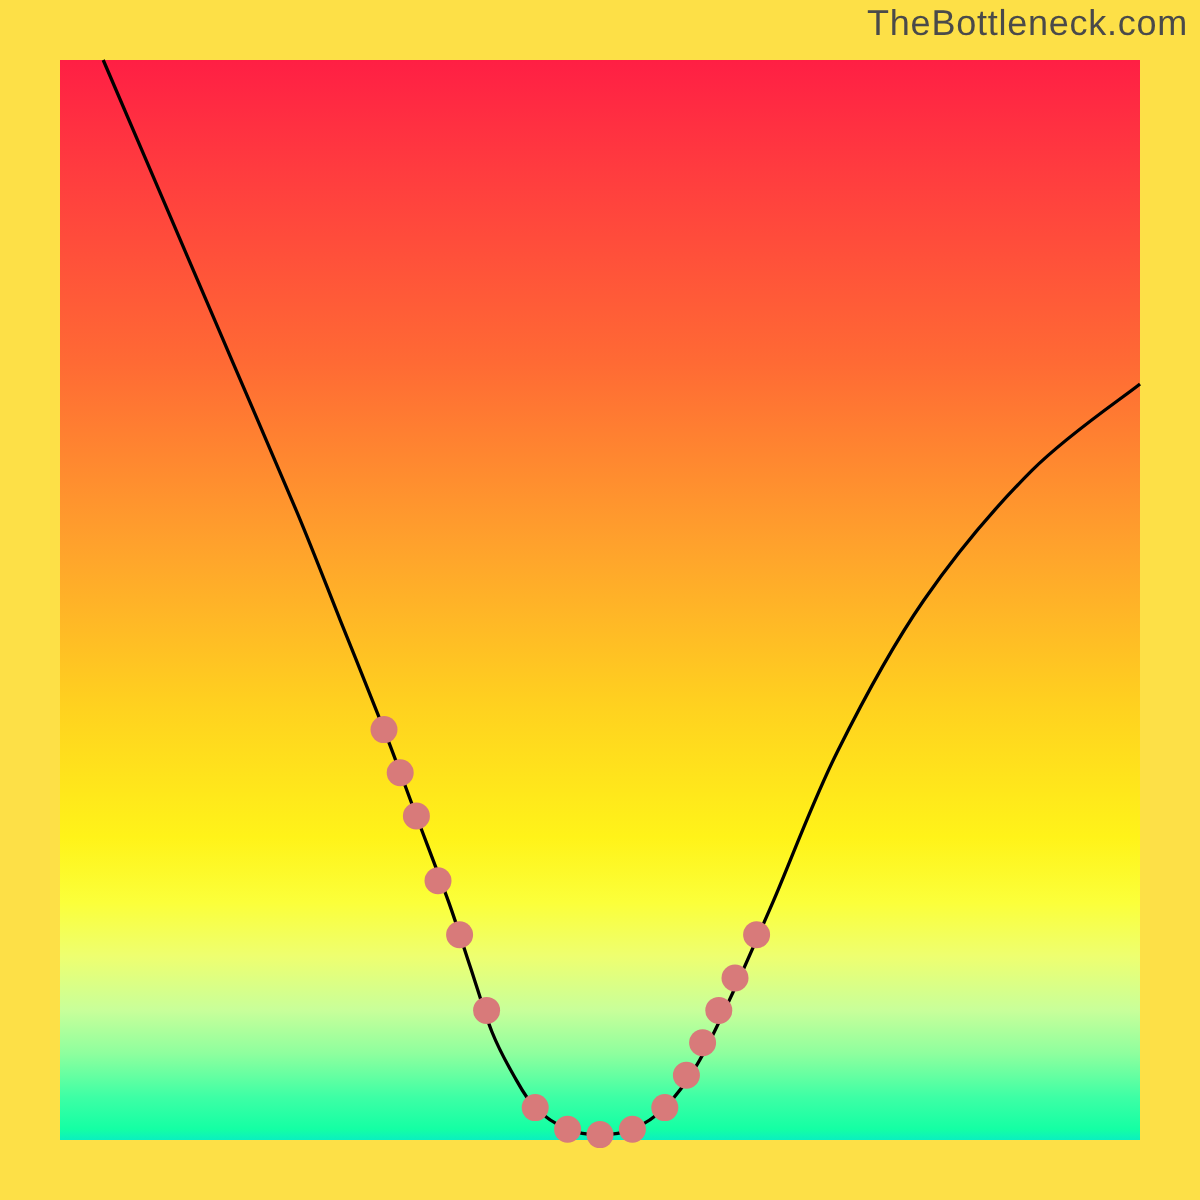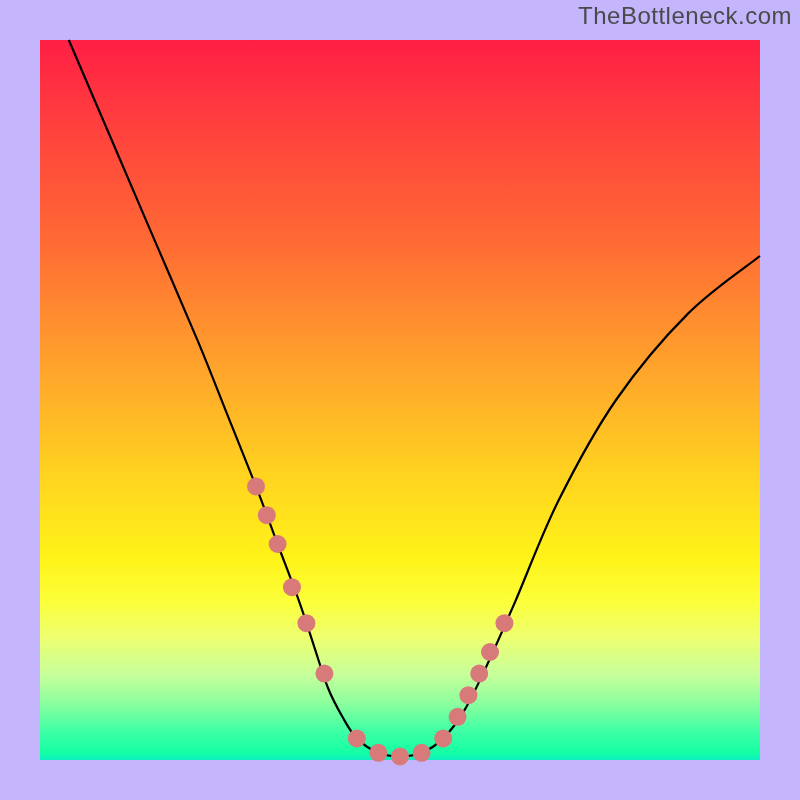--- a/index.html
+++ b/index.html
@@ -10,21 +10,21 @@
     background: #000;
     font-family: Arial, Helvetica, sans-serif;
     overflow: hidden;
   }
   .frame {
     position: absolute;
     left: 0;
     top: 0;
     width: 800px;
     height: 800px;
-    background: #c4b5fd;
+    background: #fde047;
   }
   .plot-area {
     position: absolute;
     left: 40px;
     top: 40px;
     width: 720px;
     height: 720px;
     
     background:
       linear-gradient(to bottom,

